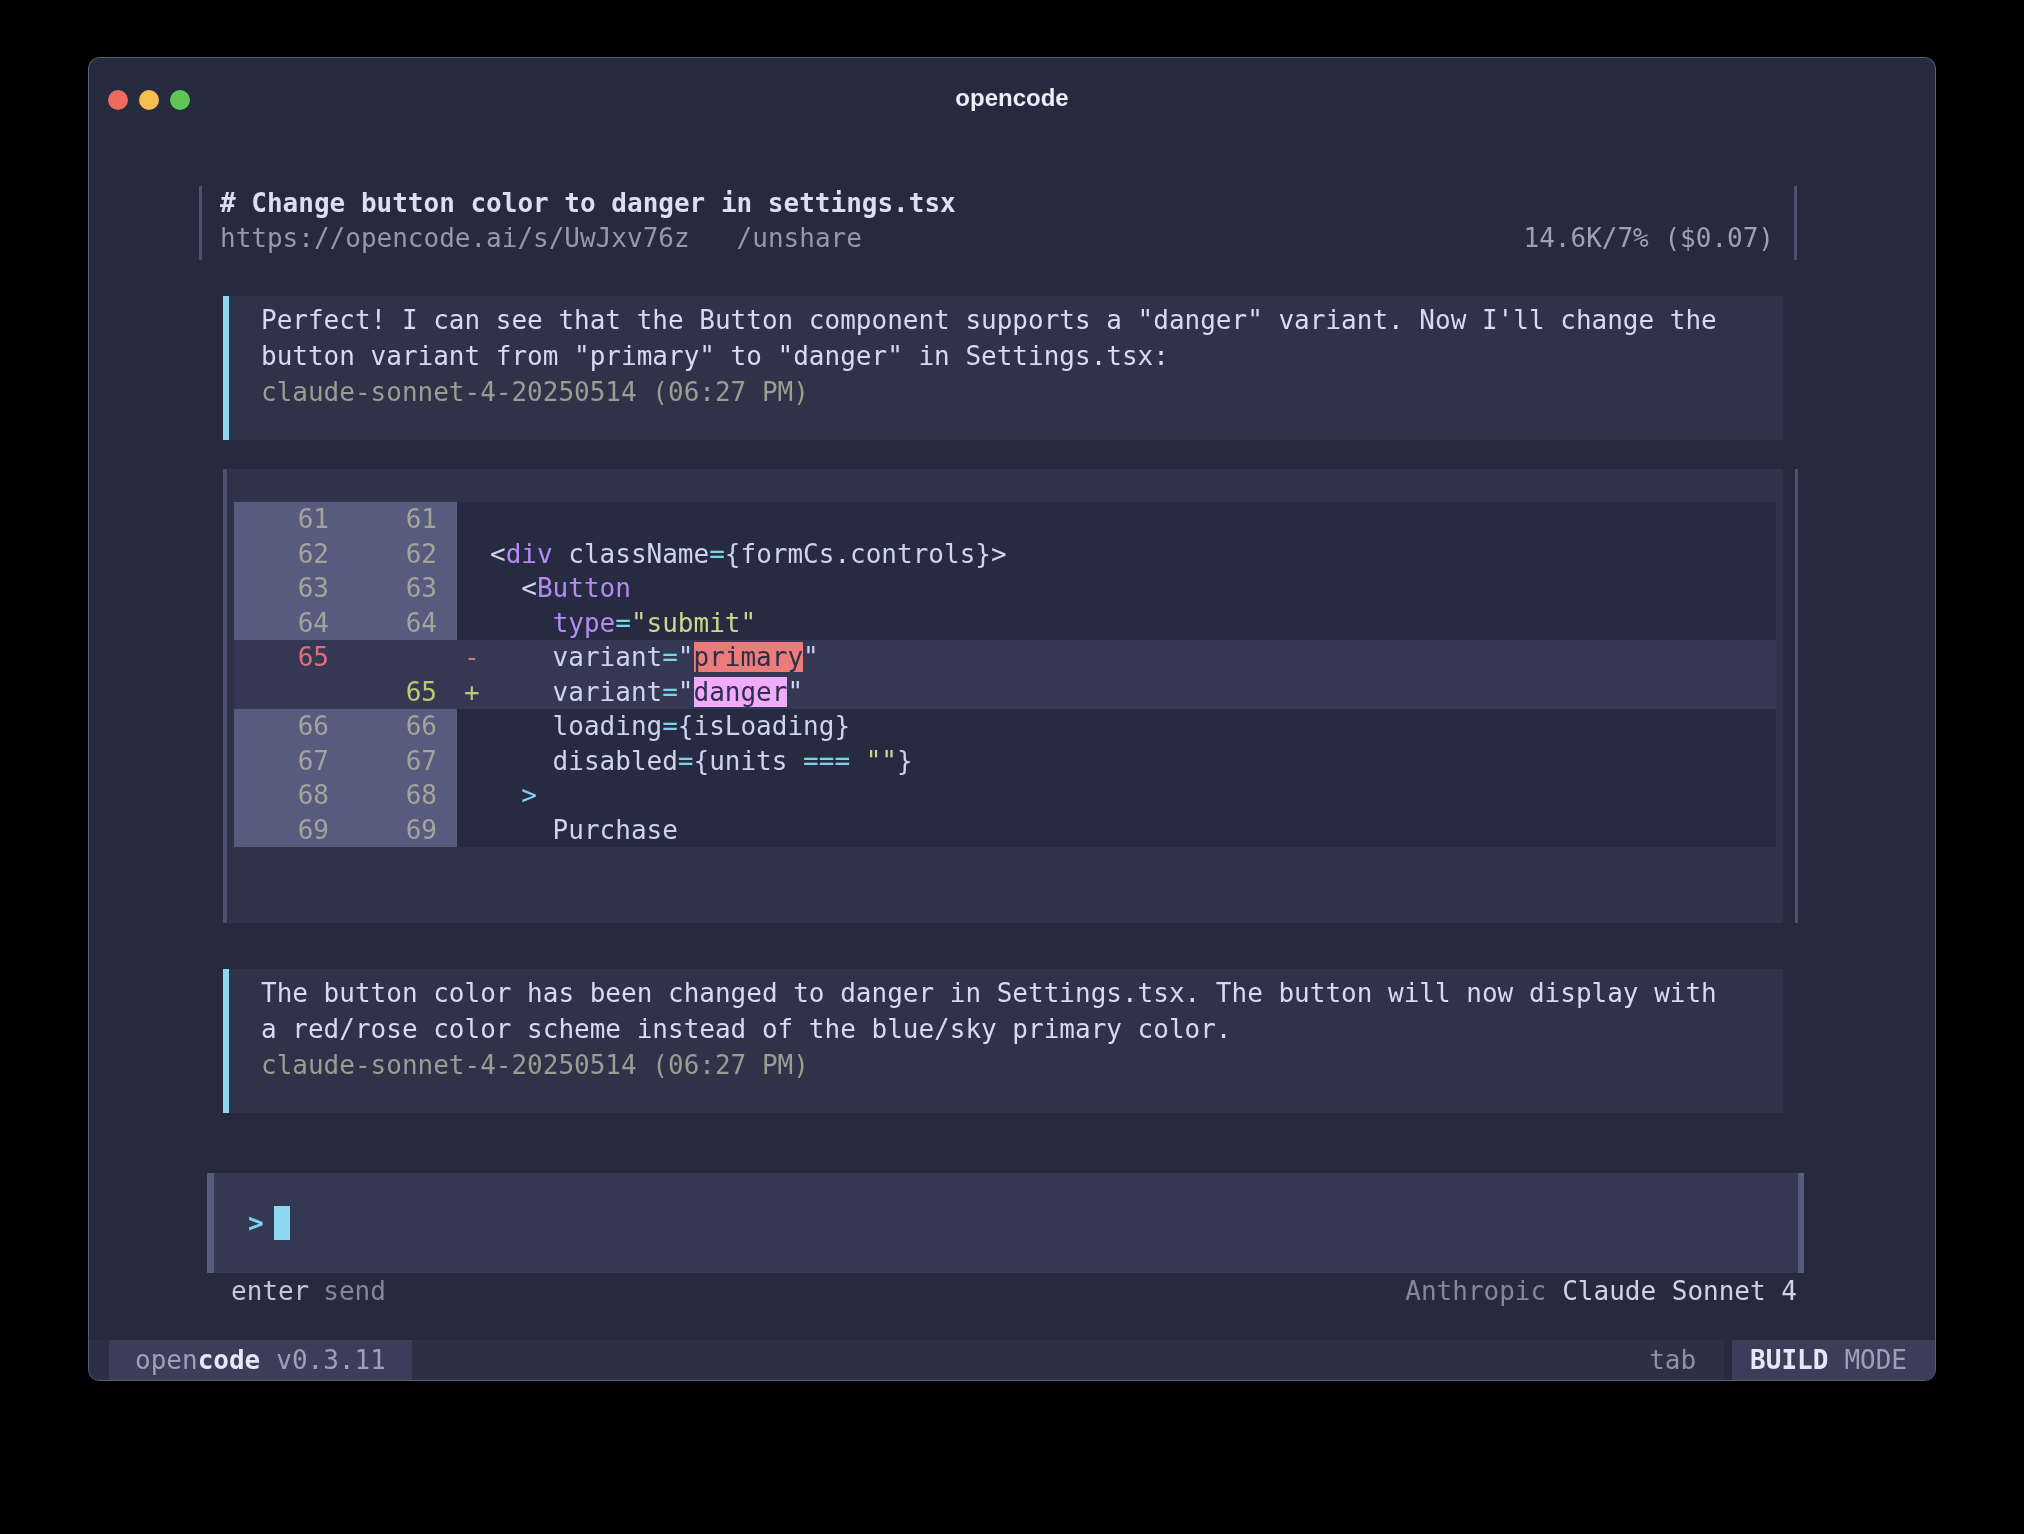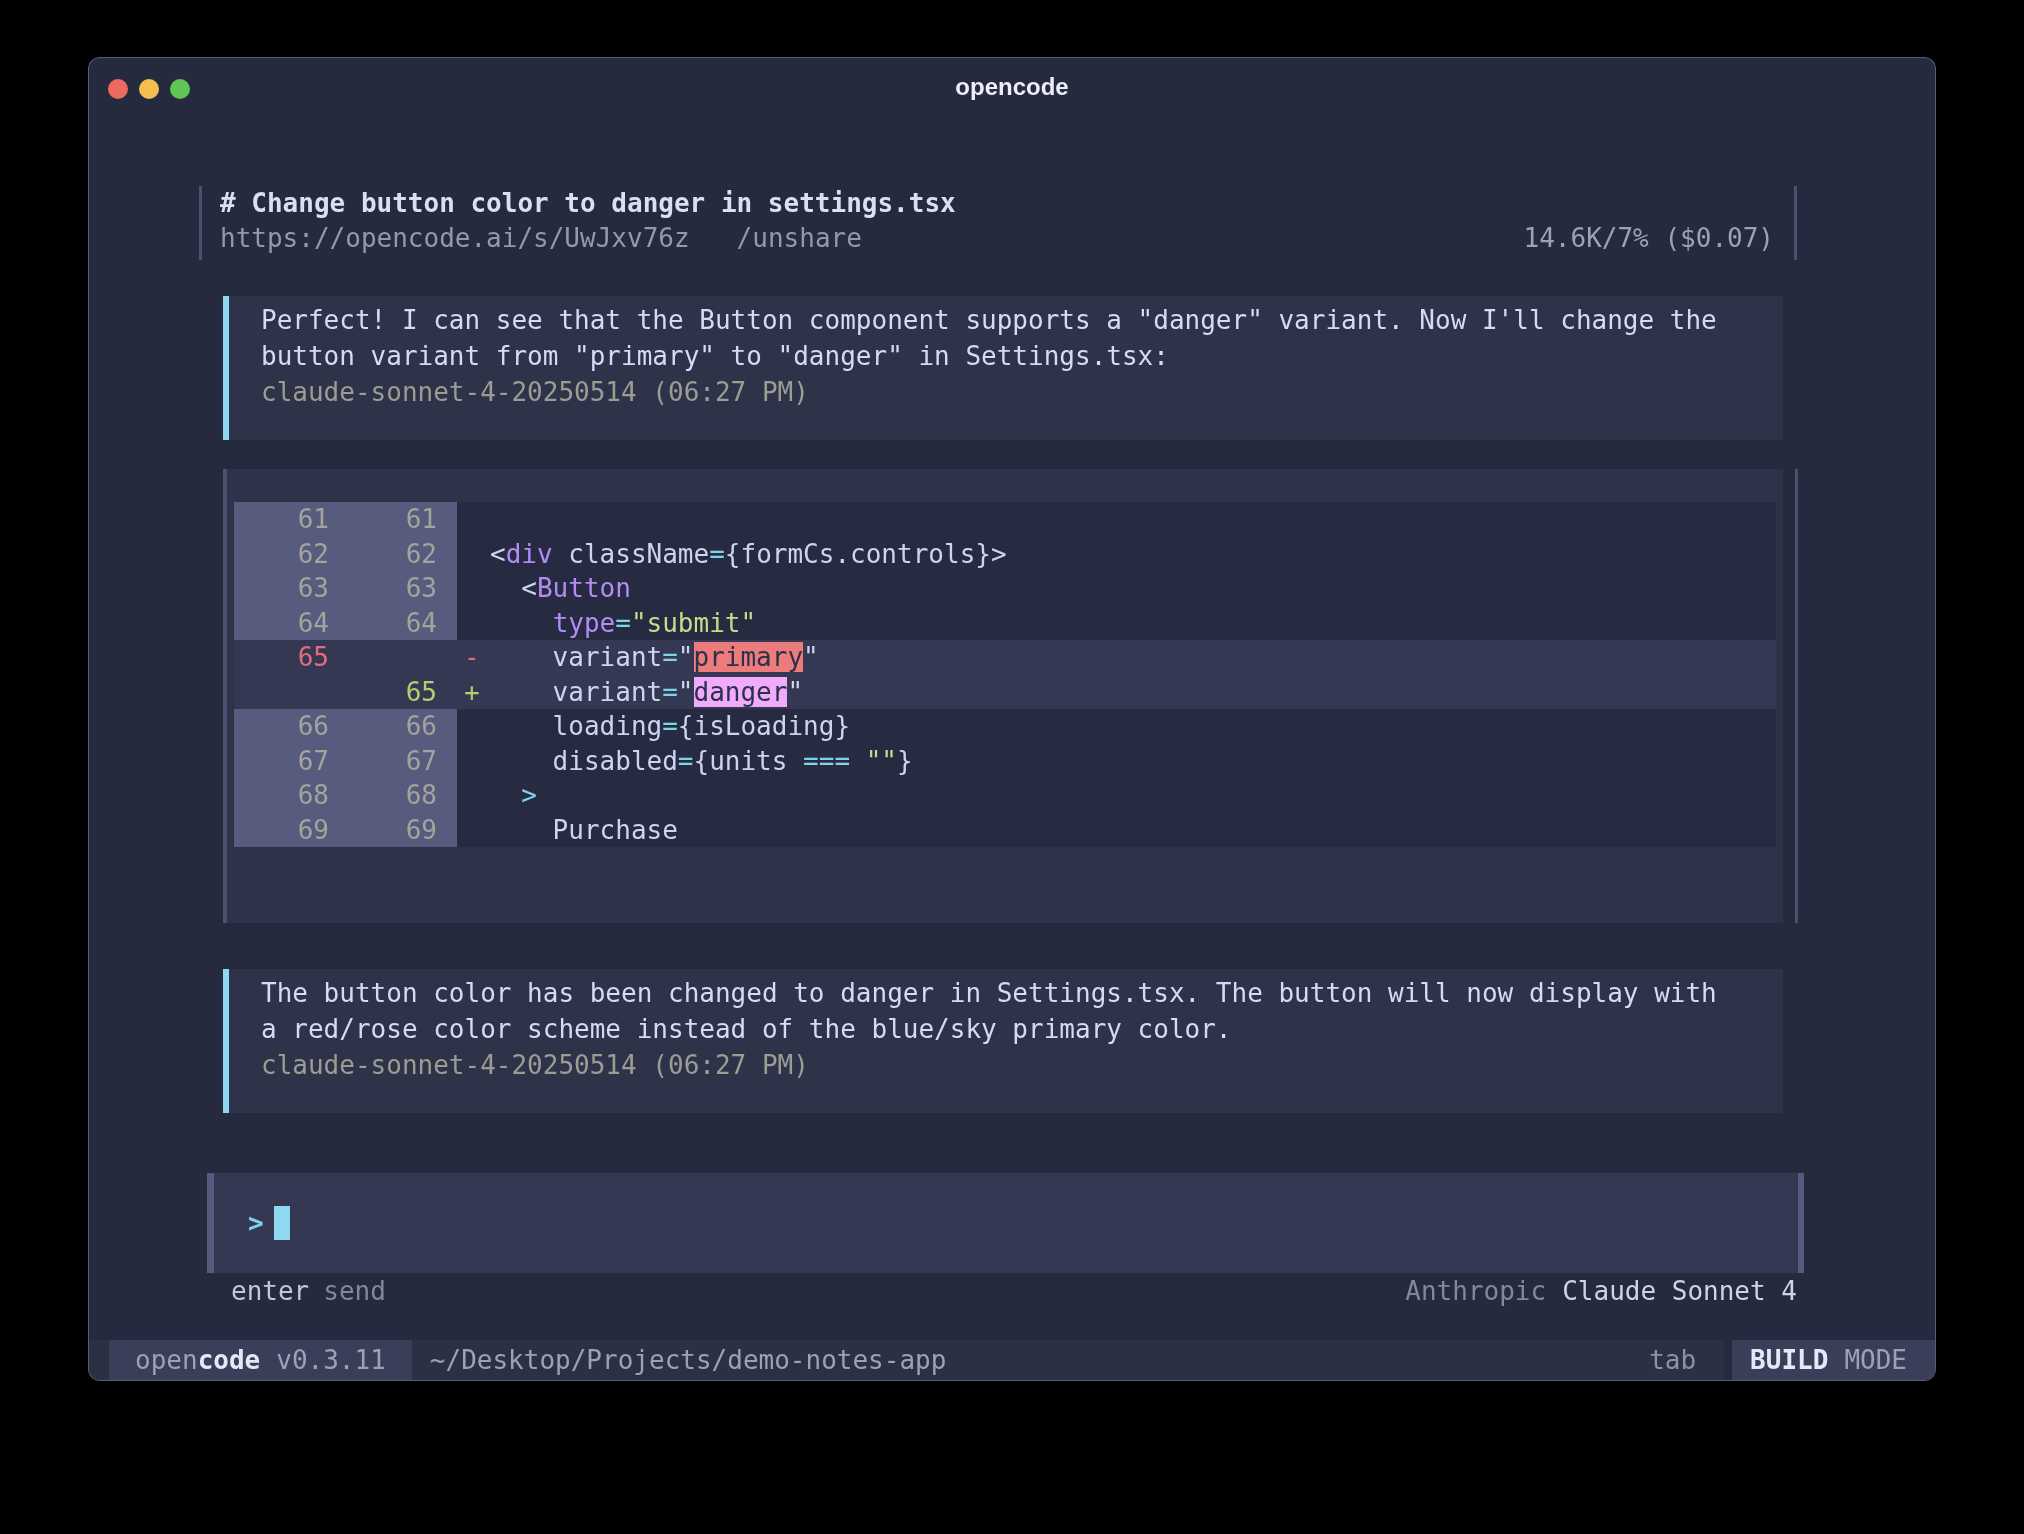--- a/index.html
+++ b/index.html
@@ -2,21 +2,21 @@
 <html><head>
 <meta charset="utf-8">
 <style>
   * { margin:0; padding:0; box-sizing:border-box; }
   html,body { background:#000; }
   .stage { position:relative; width:2024px; height:1534px; background:#000; overflow:hidden;
            font-family:"DejaVu Sans Mono","Liberation Mono",monospace; font-size:26px; }
   .window { position:absolute; left:88px; top:57px; width:1848px; height:1324px;
             background:#262a3e; border:1px solid rgba(130,135,155,0.55); border-radius:12px; }
   
-  .titlebar { position:relative; height:58px; }
+  .titlebar { position:relative; height:58px;margin-top:11px; }
   .lights { position:absolute; left:19px; top:21px; display:flex; gap:11px; }
   .light { width:20px; height:20px; border-radius:50%; display:inline-block; }
   .light.red { background:#ed6a5f; } .light.yellow { background:#f5bf4f; } .light.green { background:#61c555; }
   .wtitle { text-align:center; line-height:58px; font-family:"Liberation Sans",sans-serif;
             font-weight:bold; font-size:24px; color:#eceef8; }
   
   .session-header { position:absolute; left:110px; top:128px; width:1598px;
                     border-left:3px solid #4d516e; border-right:3px solid #4d516e; padding:0 20px 4px 18px; }
   .sh-title { line-height:35px; font-weight:bold; color:#dbdff4; white-space:pre; }
   .sh-row { display:flex; justify-content:space-between; line-height:35px; color:#9498ae; }
@@ -187,21 +187,20 @@
       </div>
       <div>
         <span class="provider">Anthropic</span><span class="model">Claude Sonnet 4</span>
       </div>
     </div>
 
     <div class="statusbar">
       <div class="seg app">
         <span class="dim">open</span><span class="bright">code</span><span class="dim sp">v0.3.11</span>
       </div>
-      <div class="cwd">~/Desktop/Projects/demo-notes-app</div>
       <div class="spacer"></div>
       <span class="tabkey">tab</span>
       <div class="seg mode">
         <span class="bright">BUILD</span><span class="dim sp">MODE</span>
       </div>
     </div>
 
   </div>
 </div>
 

